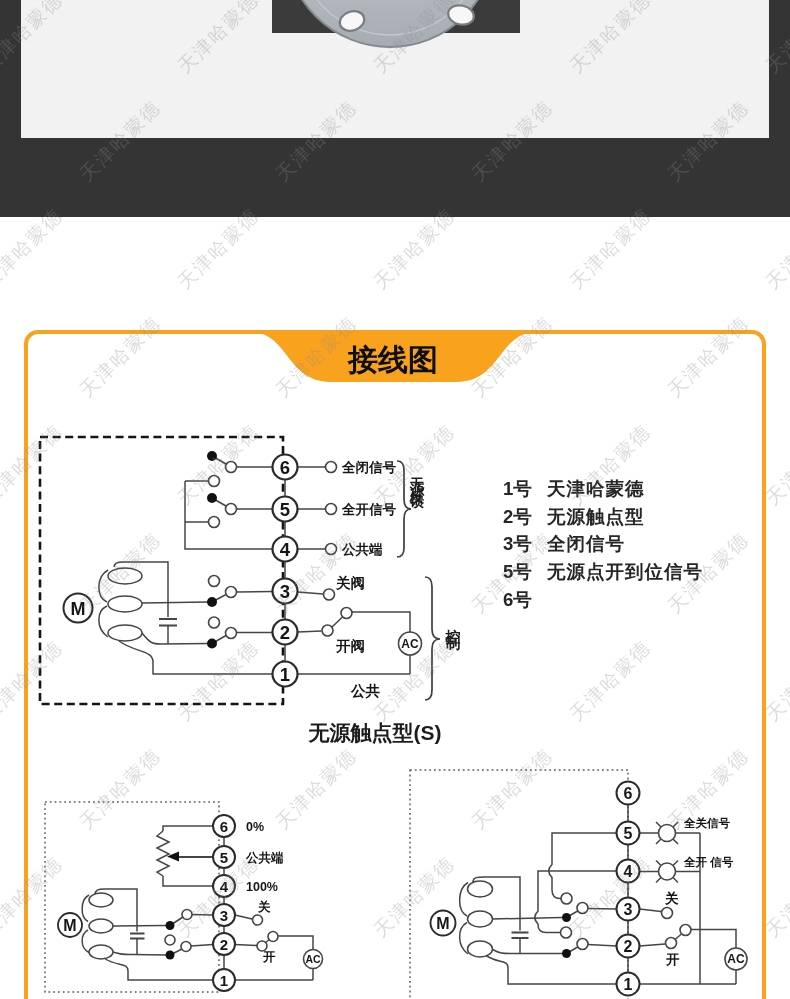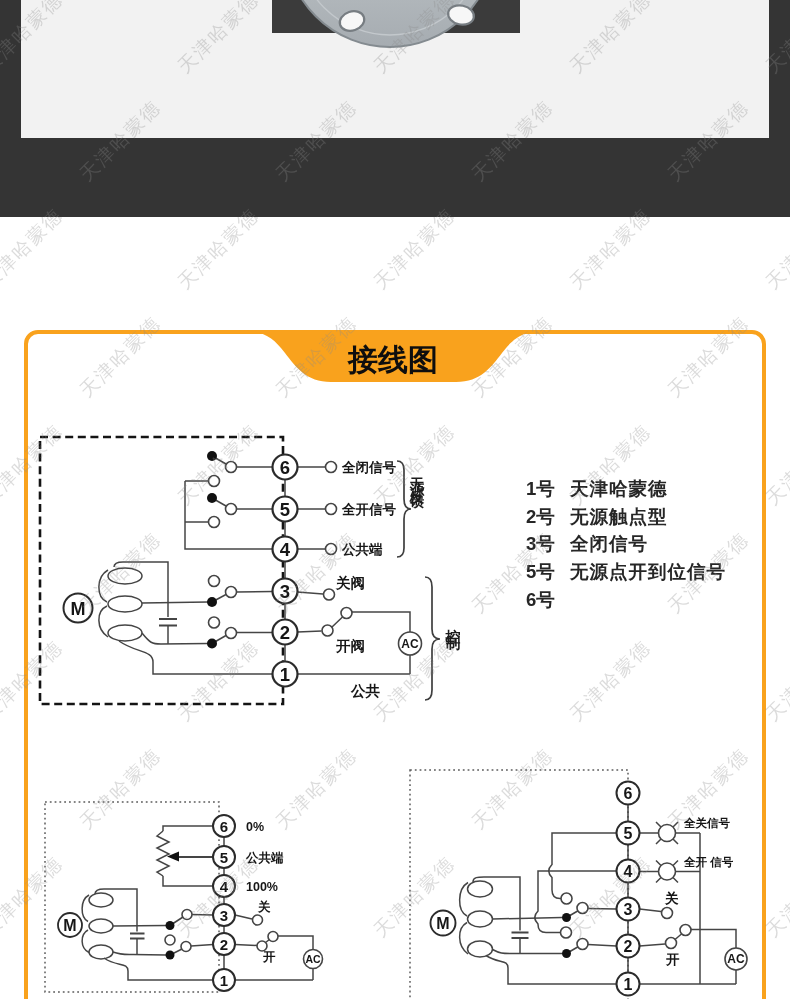--- a/index.html
+++ b/index.html
@@ -30,21 +30,21 @@
   .t-lab{font-size:13.5px;font-weight:bold;}
   .t-lab2{font-size:14.5px;font-weight:bold;}
   .t-lab-s{font-size:12.5px;font-weight:bold;}
   .t-lab-r{font-size:11.5px;font-weight:bold;}
   .t-lab-r2{font-size:13.5px;font-weight:bold;}
   .t-m{font-size:18px;font-weight:bold;text-anchor:middle;}
   .t-m-s{font-size:16px;font-weight:bold;text-anchor:middle;}
   .t-ac{font-size:12px;font-weight:bold;text-anchor:middle;}
   .t-ac-s{font-size:10.5px;font-weight:bold;text-anchor:middle;}
   
-  .term-list{position:absolute;left:526px;top:475px;z-index:6;}
+  .term-list{position:absolute;left:503px;top:475px;z-index:6;}
   .term-list .row{display:flex;align-items:center;height:27.6px;font-weight:bold;font-size:18.5px;color:#262626;}
   .term-list .num{width:38px;}
   .term-list .desc{margin-left:6px;letter-spacing:1px;}
   .caption{position:absolute;left:270px;top:719px;width:210px;text-align:center;z-index:6;
            font-size:21px;font-weight:bold;color:#1c1c1c;}
   .v-label{position:absolute;z-index:6;writing-mode:vertical-rl;text-orientation:upright;
            font-weight:bold;color:#1c1c1c;}
   .v-feedback{left:407px;top:466px;font-size:14.5px;letter-spacing:5.5px;height:96px;}
   .v-control{left:443px;top:617px;font-size:15px;letter-spacing:6px;height:50px;}
   
@@ -334,20 +334,21 @@
         <span class="desc">无源点开到位信号</span>
       </div>
     <div class="row">
         <span class="num">6号</span>
       </div>
   </div>
 
   <div class="v-label v-feedback">无源反馈</div>
   <div class="v-label v-control">控制</div>
 
+  <div class="caption">无源触点型(S)</div>
 
   <div class="wm-layer" id="wm-layer">
       <span class="wm" style="left: -30px; top: 20px;">天津哈蒙德</span>
       <span class="wm" style="left: 166px; top: 20px;">天津哈蒙德</span>
       <span class="wm" style="left: 362px; top: 20px;">天津哈蒙德</span>
       <span class="wm" style="left: 558px; top: 20px;">天津哈蒙德</span>
       <span class="wm" style="left: 754px; top: 20px;">天津哈蒙德</span>
       <span class="wm" style="left: 68px; top: 128px;">天津哈蒙德</span>
       <span class="wm" style="left: 264px; top: 128px;">天津哈蒙德</span>
       <span class="wm" style="left: 460px; top: 128px;">天津哈蒙德</span>

